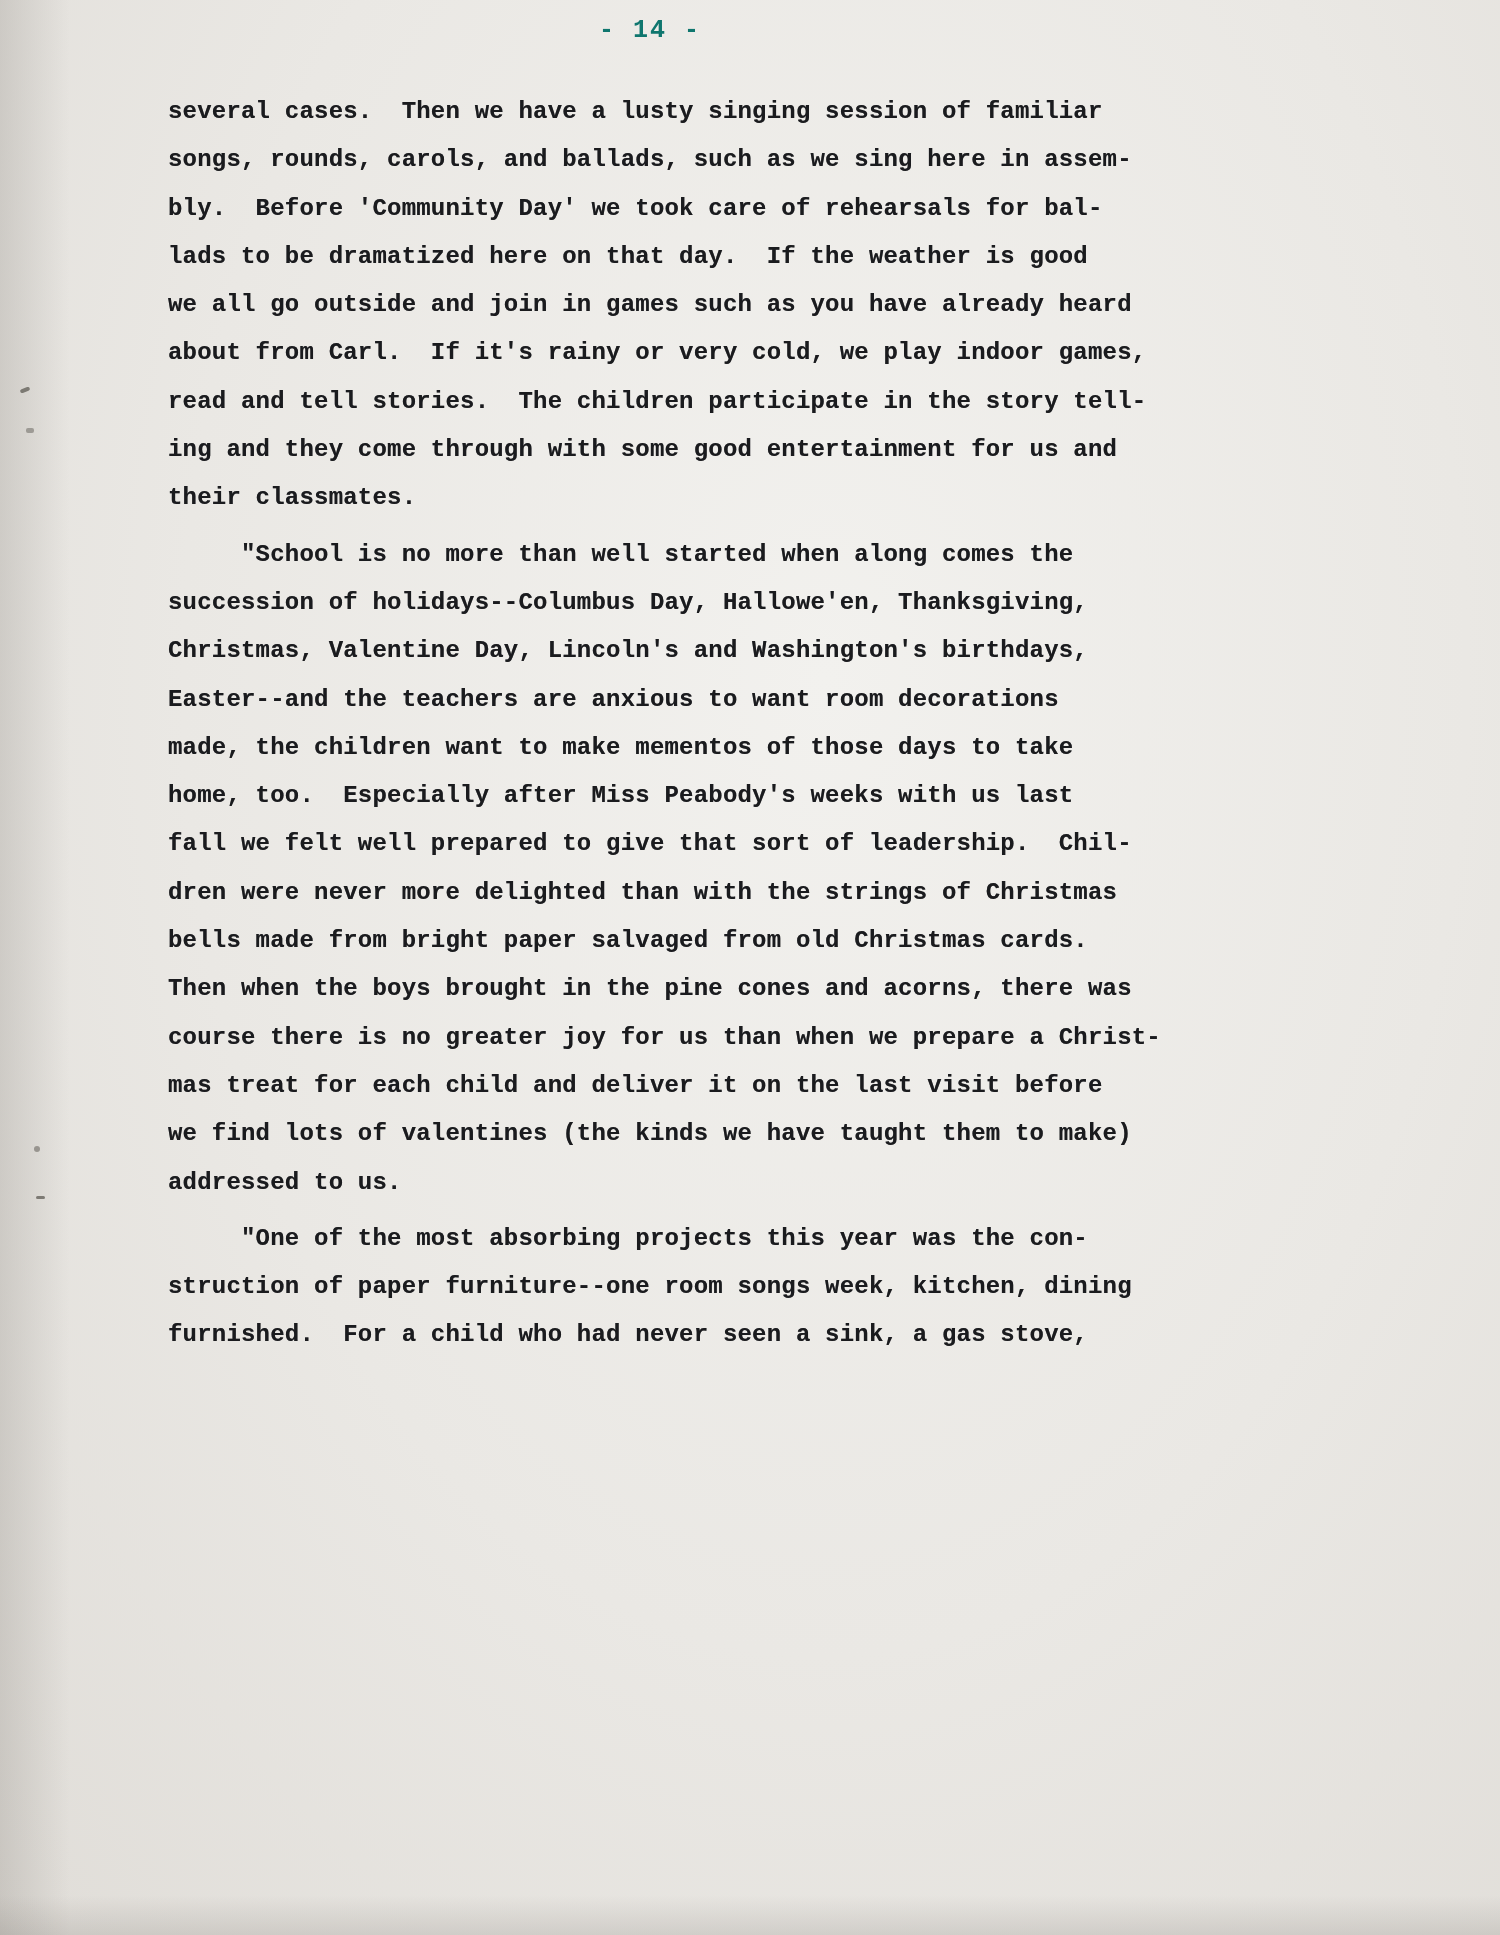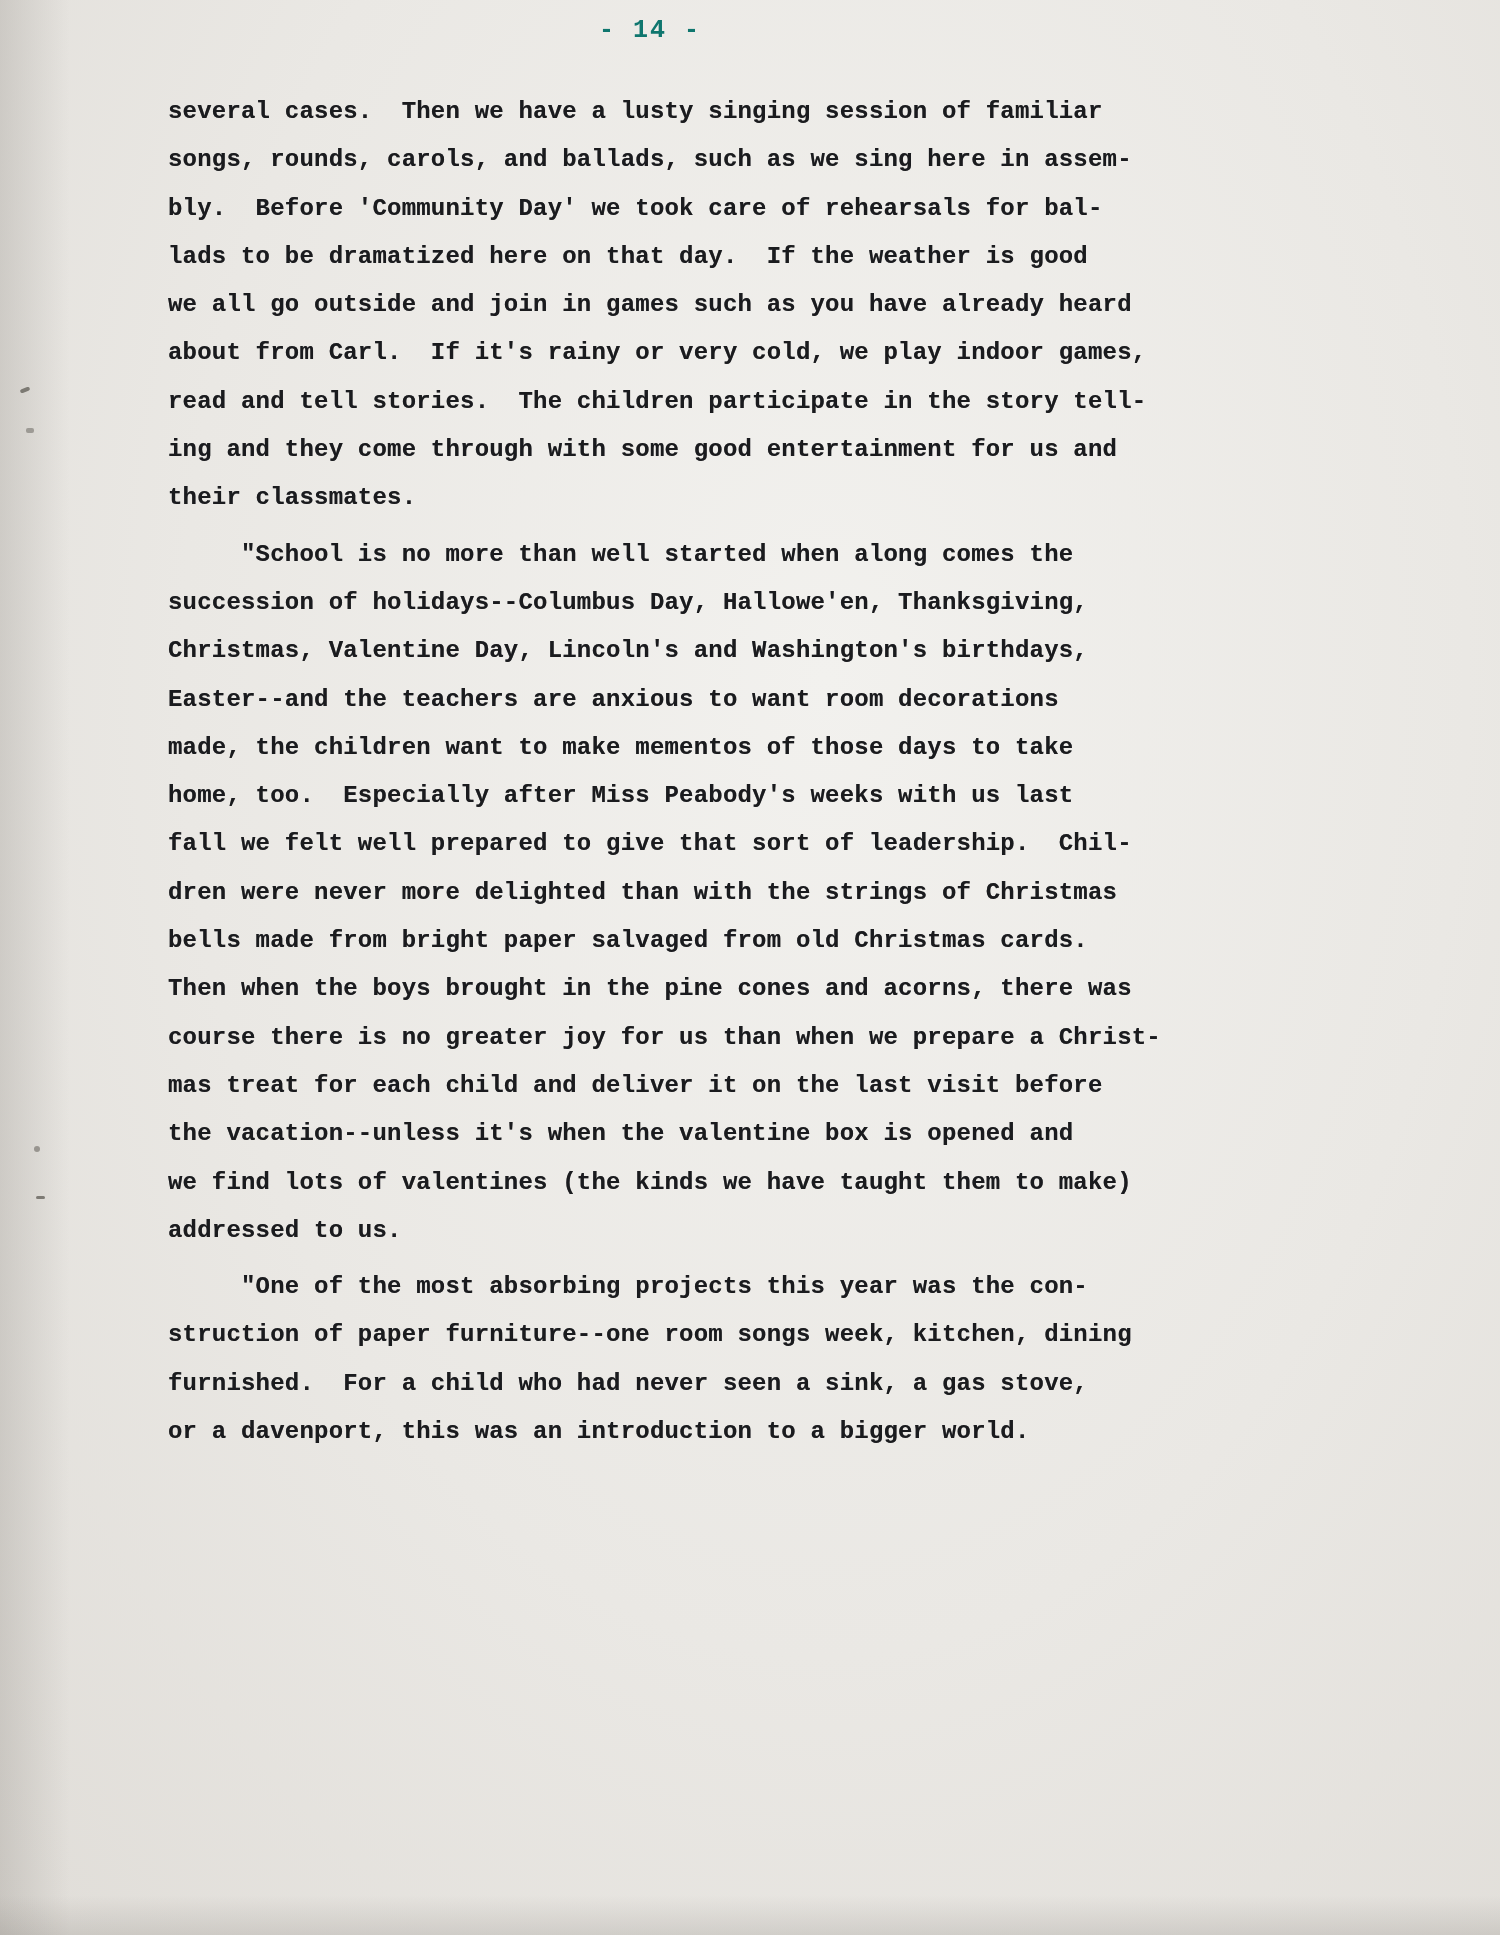--- a/index.html
+++ b/index.html
@@ -105,23 +105,21 @@
       <div class="text-line">Christmas, Valentine Day, Lincoln's and Washington's birthdays,</div>
       <div class="text-line">Easter--and the teachers are anxious to want room decorations</div>
       <div class="text-line">made, the children want to make mementos of those days to take</div>
       <div class="text-line">home, too.  Especially after Miss Peabody's weeks with us last</div>
       <div class="text-line">fall we felt well prepared to give that sort of leadership.  Chil-</div>
       <div class="text-line">dren were never more delighted than with the strings of Christmas</div>
       <div class="text-line">bells made from bright paper salvaged from old Christmas cards.</div>
       <div class="text-line">Then when the boys brought in the pine cones and acorns, there was</div>
       <div class="text-line">course there is no greater joy for us than when we prepare a Christ-</div>
       <div class="text-line">mas treat for each child and deliver it on the last visit before</div>
-      <div class="text-line">the vacation--unless it's when the valentine box is opened and</div>
       <div class="text-line">we find lots of valentines (the kinds we have taught them to make)</div>
       <div class="text-line">addressed to us.</div>
     </div>
     <div class="paragraph">
       <div class="text-line">     "One of the most absorbing projects this year was the con-</div>
       <div class="text-line">struction of paper furniture--one room songs week, kitchen, dining</div>
       <div class="text-line">furnished.  For a child who had never seen a sink, a gas stove,</div>
-      <div class="text-line">or a davenport, this was an introduction to a bigger world.</div>
     </div>
   </div>
 
 </body></html>

